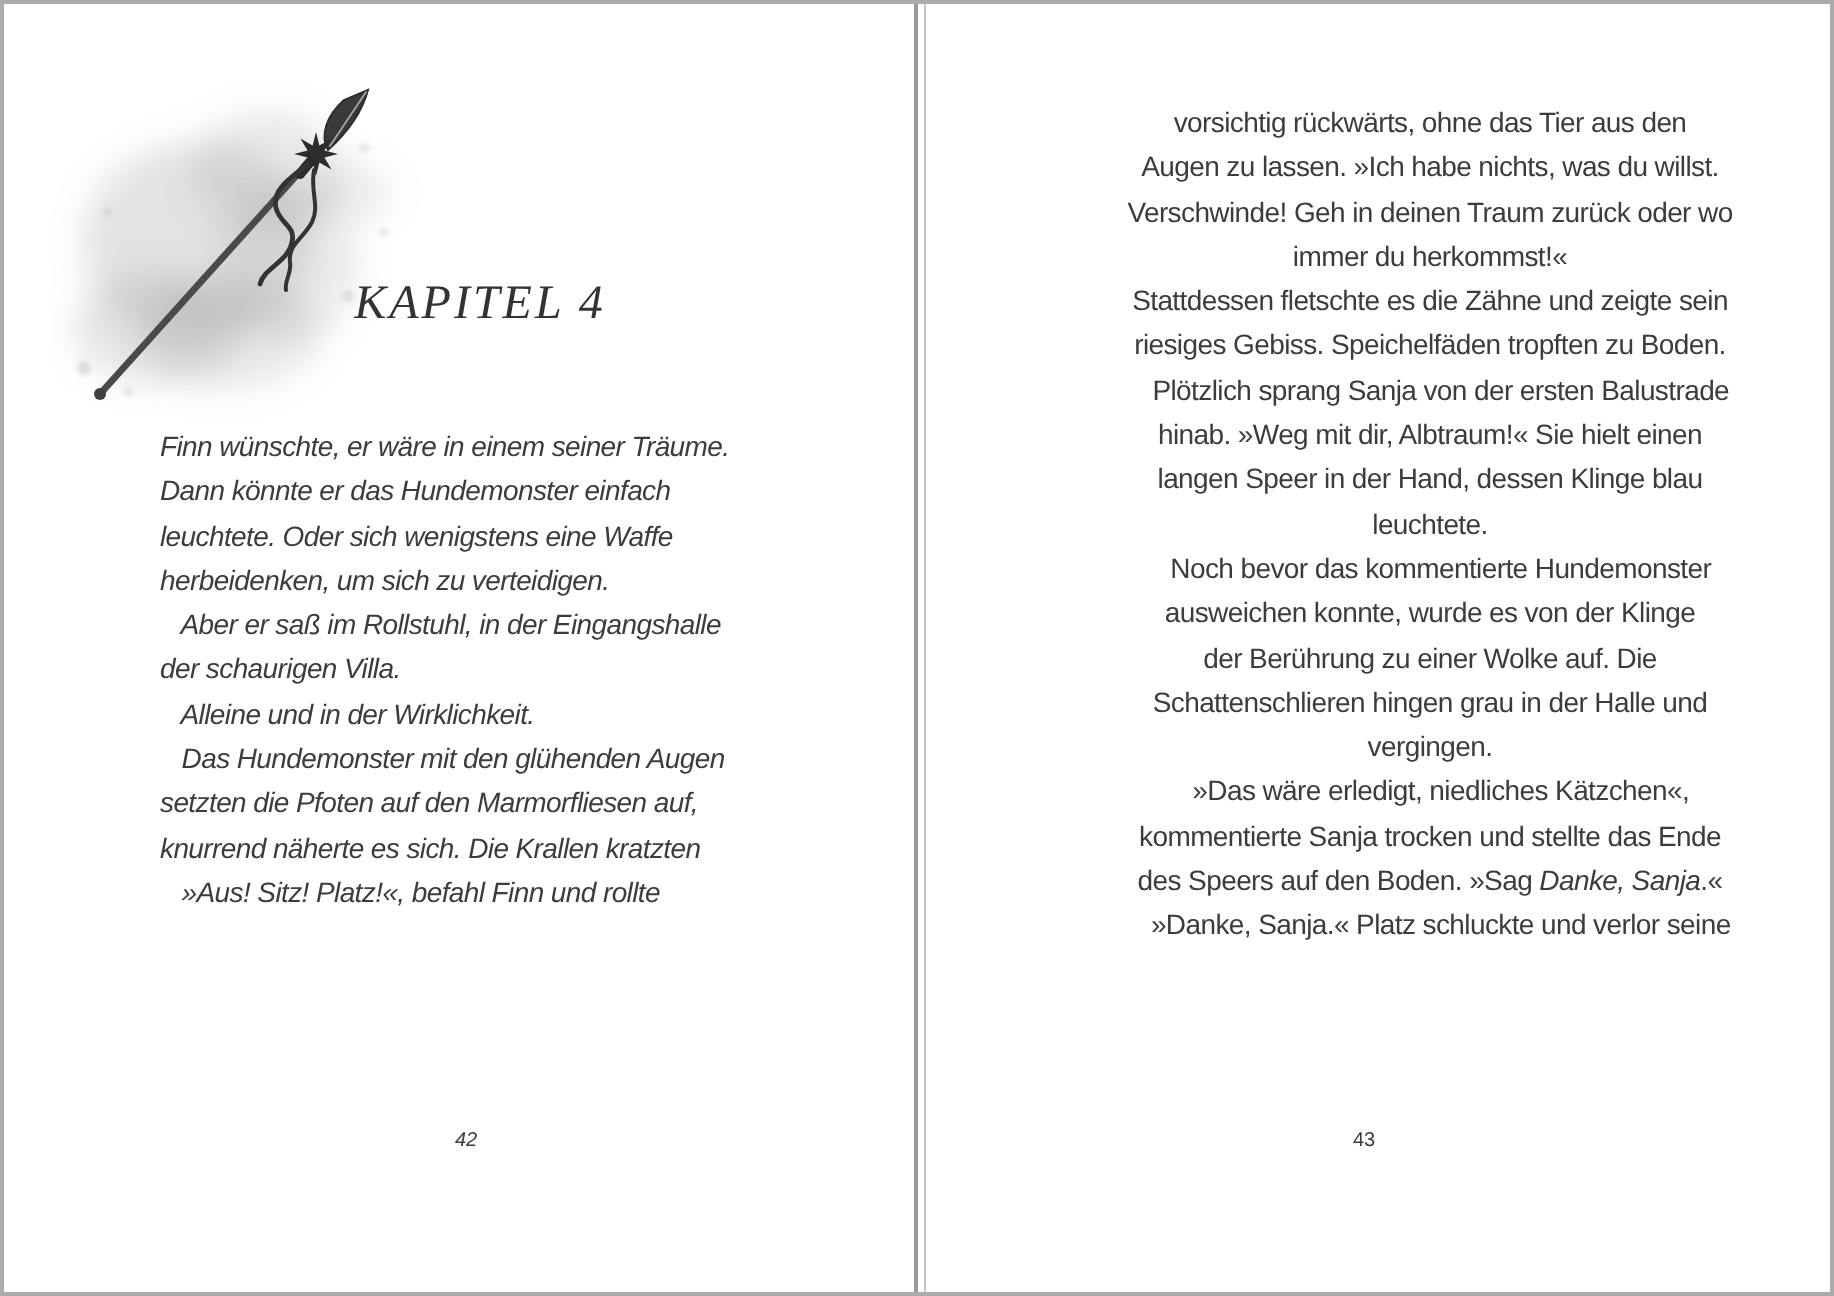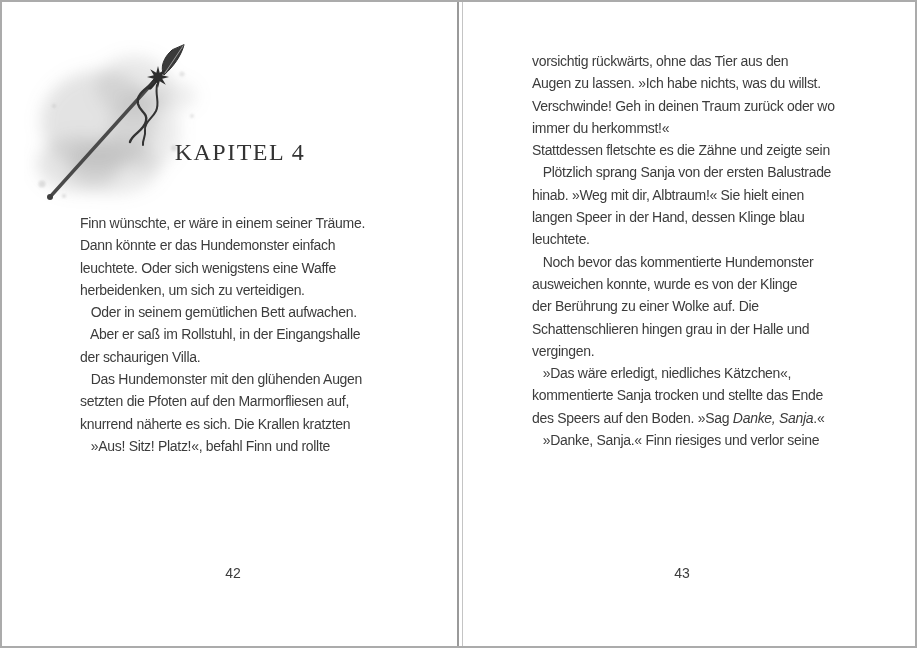--- a/index.html
+++ b/index.html
@@ -6,21 +6,21 @@
   .spread{
     position:relative;
     width:917px;height:648px;
     box-sizing:border-box;
     background:#ffffff;
     border:2px solid #ababab;
     overflow:hidden;
     font-family:"Liberation Sans",sans-serif;
   }
   .page{position:absolute;top:0;bottom:0;background:#ffffff;}
-  .page.left{left:0;width:393px;}
+  .page.left{left:0;width:393px;font-style:italic;}
   .page.right{left:461px;width:454px;}
   .gutter{
     position:absolute;top:0;bottom:0;left:455px;width:3px;
     background:#ffffff;
     border-left:2px solid #9a9a9a;
     border-right:1px solid #c4c4c4;
   }
   .illustration{position:absolute;left:22px;top:14px;}
   .chapter{
     position:absolute;left:78px;top:134px;width:320px;margin:0;
@@ -29,24 +29,24 @@
     color:#333333;text-align:center;line-height:32px;
   }
   .page-text{
     position:absolute;width:340px;
     font-size:14px;line-height:22.3px;letter-spacing:-0.3px;
     color:#3c3c3c;
   }
   .page-text .line{white-space:pre;}
   .page-text .em{font-style:italic;}
   .text-left{left:78px;top:210px;}
-  .text-right{left:69px;top:48px;}
+  .text-right{left:82px;top:48px;text-align:center;}
   .pagenum{
     position:absolute;top:563px;text-align:center;
-    font-size:14px;color:#3c3c3c;letter-spacing:0;
+    font-size:10px;color:#3c3c3c;letter-spacing:0;
   }
   .pagenum.left{left:78px;width:306px;}
   .pagenum.right{left:59px;width:320px;}
 </style>
 </head>
 <body>
 
 <div class="spread">
 
   <div class="page left">
@@ -96,52 +96,53 @@
       </g>
     </svg>
 
     <h1 class="chapter">KAPITEL 4</h1>
 
     <div class="page-text text-left">
         <div class="line">Finn wünschte, er wäre in einem seiner Träume.</div>
         <div class="line">Dann könnte er das Hundemonster einfach</div>
         <div class="line">leuchtete. Oder sich wenigstens eine Waffe</div>
         <div class="line">herbeidenken, um sich zu verteidigen.</div>
-        <div class="line">   Oder in seinem gemütlichen Bett aufwachen.</div>
         <div class="line">   Aber er saß im Rollstuhl, in der Eingangshalle</div>
         <div class="line">der schaurigen Villa.</div>
+        <div class="line">   Alleine und in der Wirklichkeit.</div>
         <div class="line">   Das Hundemonster mit den glühenden Augen</div>
         <div class="line">setzten die Pfoten auf den Marmorfliesen auf,</div>
         <div class="line">knurrend näherte es sich. Die Krallen kratzten</div>
         <div class="line">   »Aus! Sitz! Platz!«, befahl Finn und rollte</div>
       </div>
 
     <div class="pagenum left">42</div>
   </div>
 
   <div class="gutter"></div>
 
   <div class="page right">
     <div class="page-text text-right">
         <div class="line">vorsichtig rückwärts, ohne das Tier aus den</div>
         <div class="line">Augen zu lassen. »Ich habe nichts, was du willst.</div>
         <div class="line">Verschwinde! Geh in deinen Traum zurück oder wo</div>
         <div class="line">immer du herkommst!«</div>
         <div class="line">Stattdessen fletschte es die Zähne und zeigte sein</div>
+        <div class="line">riesiges Gebiss. Speichelfäden tropften zu Boden.</div>
         <div class="line">   Plötzlich sprang Sanja von der ersten Balustrade</div>
         <div class="line">hinab. »Weg mit dir, Albtraum!« Sie hielt einen</div>
         <div class="line">langen Speer in der Hand, dessen Klinge blau</div>
         <div class="line">leuchtete.</div>
         <div class="line">   Noch bevor das kommentierte Hundemonster</div>
         <div class="line">ausweichen konnte, wurde es von der Klinge</div>
         <div class="line">der Berührung zu einer Wolke auf. Die</div>
         <div class="line">Schattenschlieren hingen grau in der Halle und</div>
         <div class="line">vergingen.</div>
         <div class="line">   »Das wäre erledigt, niedliches Kätzchen«,</div>
         <div class="line">kommentierte Sanja trocken und stellte das Ende</div>
         <div class="line"><span>des Speers auf den Boden. »Sag </span><span class="em">Danke, Sanja</span><span>.«</span></div>
-        <div class="line">   »Danke, Sanja.« Finn riesiges und verlor seine</div>
+        <div class="line">   »Danke, Sanja.« Platz schluckte und verlor seine</div>
       </div>
 
     <div class="pagenum right">43</div>
   </div>
 
 </div>
 
 </body></html>

